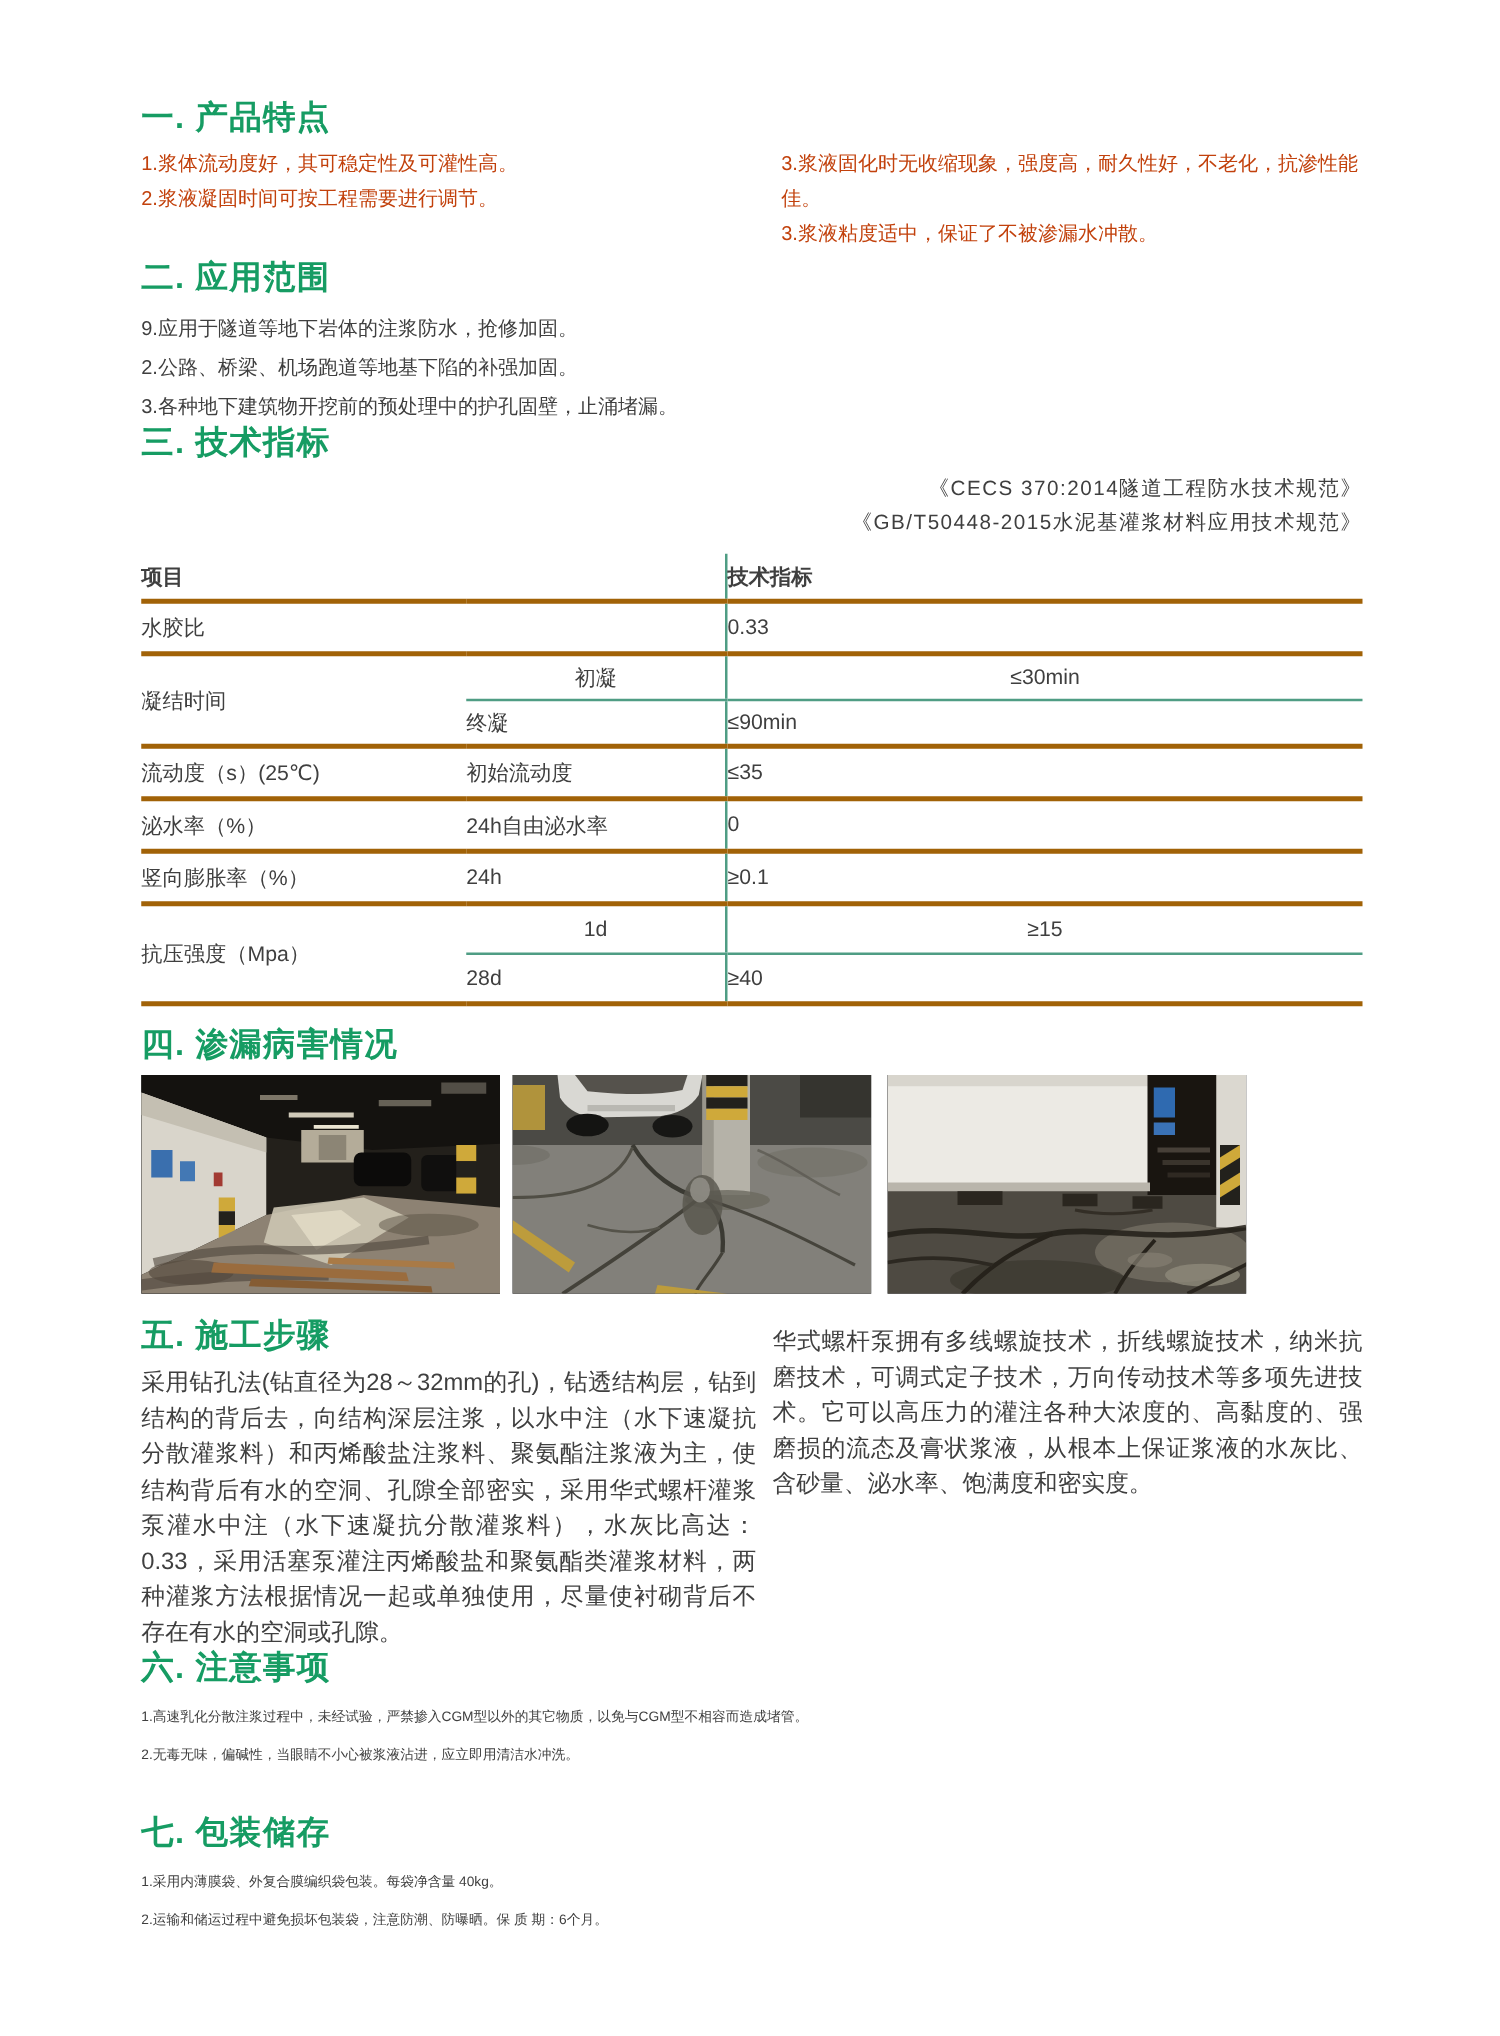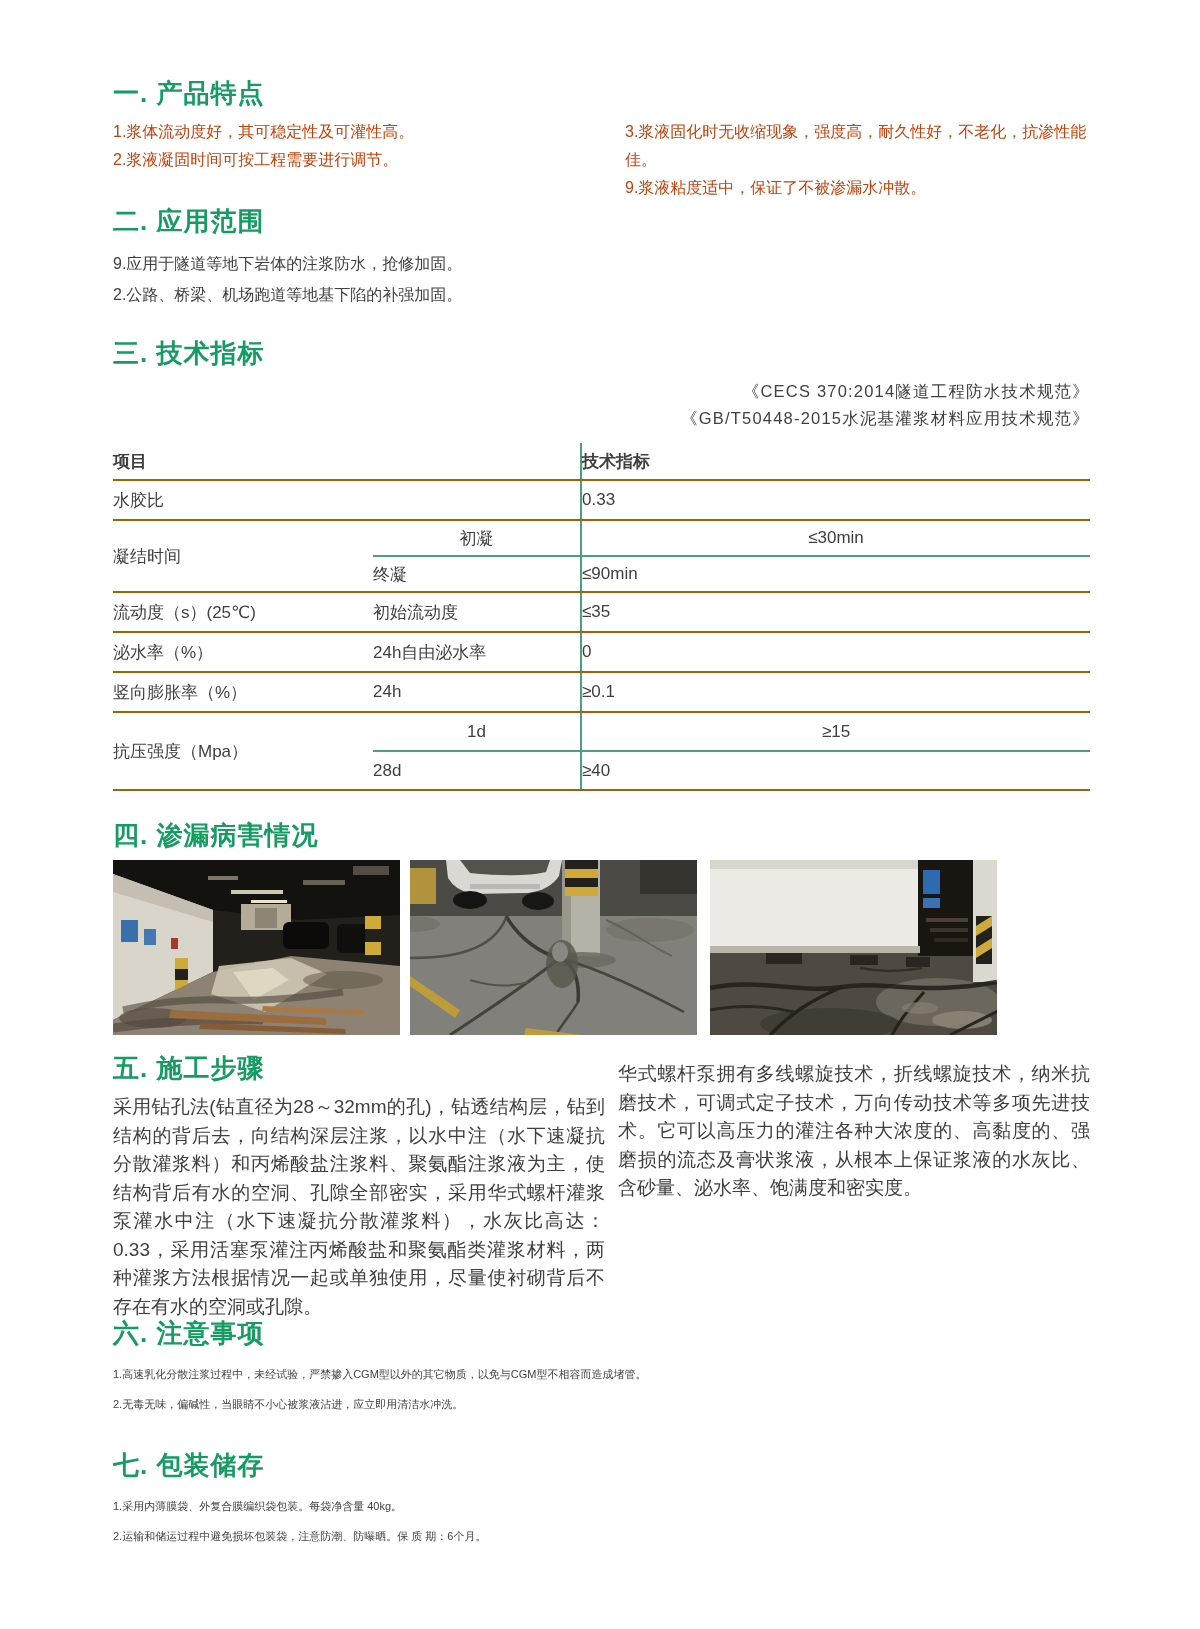--- a/index.html
+++ b/index.html
@@ -21,21 +21,21 @@
 
   
   table.spec{border-collapse:collapse;width:977px;table-layout:fixed;}
   table.spec td{
     font-size:17px;color:#3f3f3f;vertical-align:middle;padding:0;
   }
   td.h{color:#169c63;font-size:18px;font-weight:700;height:36px;}
   td.c1{padding-left:16px;}
   td.c2{padding-left:0;}
   td.v{border-left:2px solid #4f9d84;padding-left:58px;}
-  td.bb{border-bottom:2px solid #a16207;margin-left:44px;}
+  td.bb{border-bottom:4px solid #a16207;margin-left:44px;}
   td.pline{border-bottom:2px solid #4f9d84;text-align:center;}
   tr.h36 td{height:36px;} tr.h38 td{height:38px;}
   tr.h34 td{height:34px;} tr.h37 td{height:37px;}
 
   
   .photos{position:absolute;left:113px;top:860px;width:977px;height:175px;}
   .photo{position:absolute;top:0;width:287px;height:175px;overflow:hidden;background:#333;}
   .photo svg{display:block;width:287px;height:175px;}
   .p1{left:0;} .p2{left:297px;} .p3{left:597px;}
 
@@ -54,30 +54,31 @@
 
 <div class="sec" style="top:80px">
   <div class="sec-title">一. 产品特点</div>
   <div class="cols">
     <div class="col-l">
       <div class="list-item">1.浆体流动度好，其可稳定性及可灌性高。</div>
       <div class="list-item">2.浆液凝固时间可按工程需要进行调节。</div>
     </div>
     <div class="col-r">
       <div class="list-item">3.浆液固化时无收缩现象，强度高，耐久性好，不老化，抗渗性能佳。</div>
-      <div class="list-item">9.浆液粘度适中，保证了不被渗漏水冲散。</div>
+      <div class="list-item">3.浆液粘度适中，保证了不被渗漏水冲散。</div>
     </div>
   </div>
 </div>
 
 <div class="sec" style="top:208px">
   <div class="sec-title">二. 应用范围</div>
   <div class="mt14">
     <div class="s2-item">9.应用于隧道等地下岩体的注浆防水，抢修加固。</div>
     <div class="s2-item">2.公路、桥梁、机场跑道等地基下陷的补强加固。</div>
+    <div class="s2-item">3.各种地下建筑物开挖前的预处理中的护孔固壁，止涌堵漏。</div>
   </div>
 </div>
 
 <div class="sec" style="top:340px">
   <div class="sec-title">三. 技术指标</div>
   <div class="mt12">
     <div class="std-line">《CECS  370:2014隧道工程防水技术规范》</div>
     <div class="std-line">《GB/T50448-2015水泥基灌浆材料应用技术规范》</div>
   </div>
 </div>

